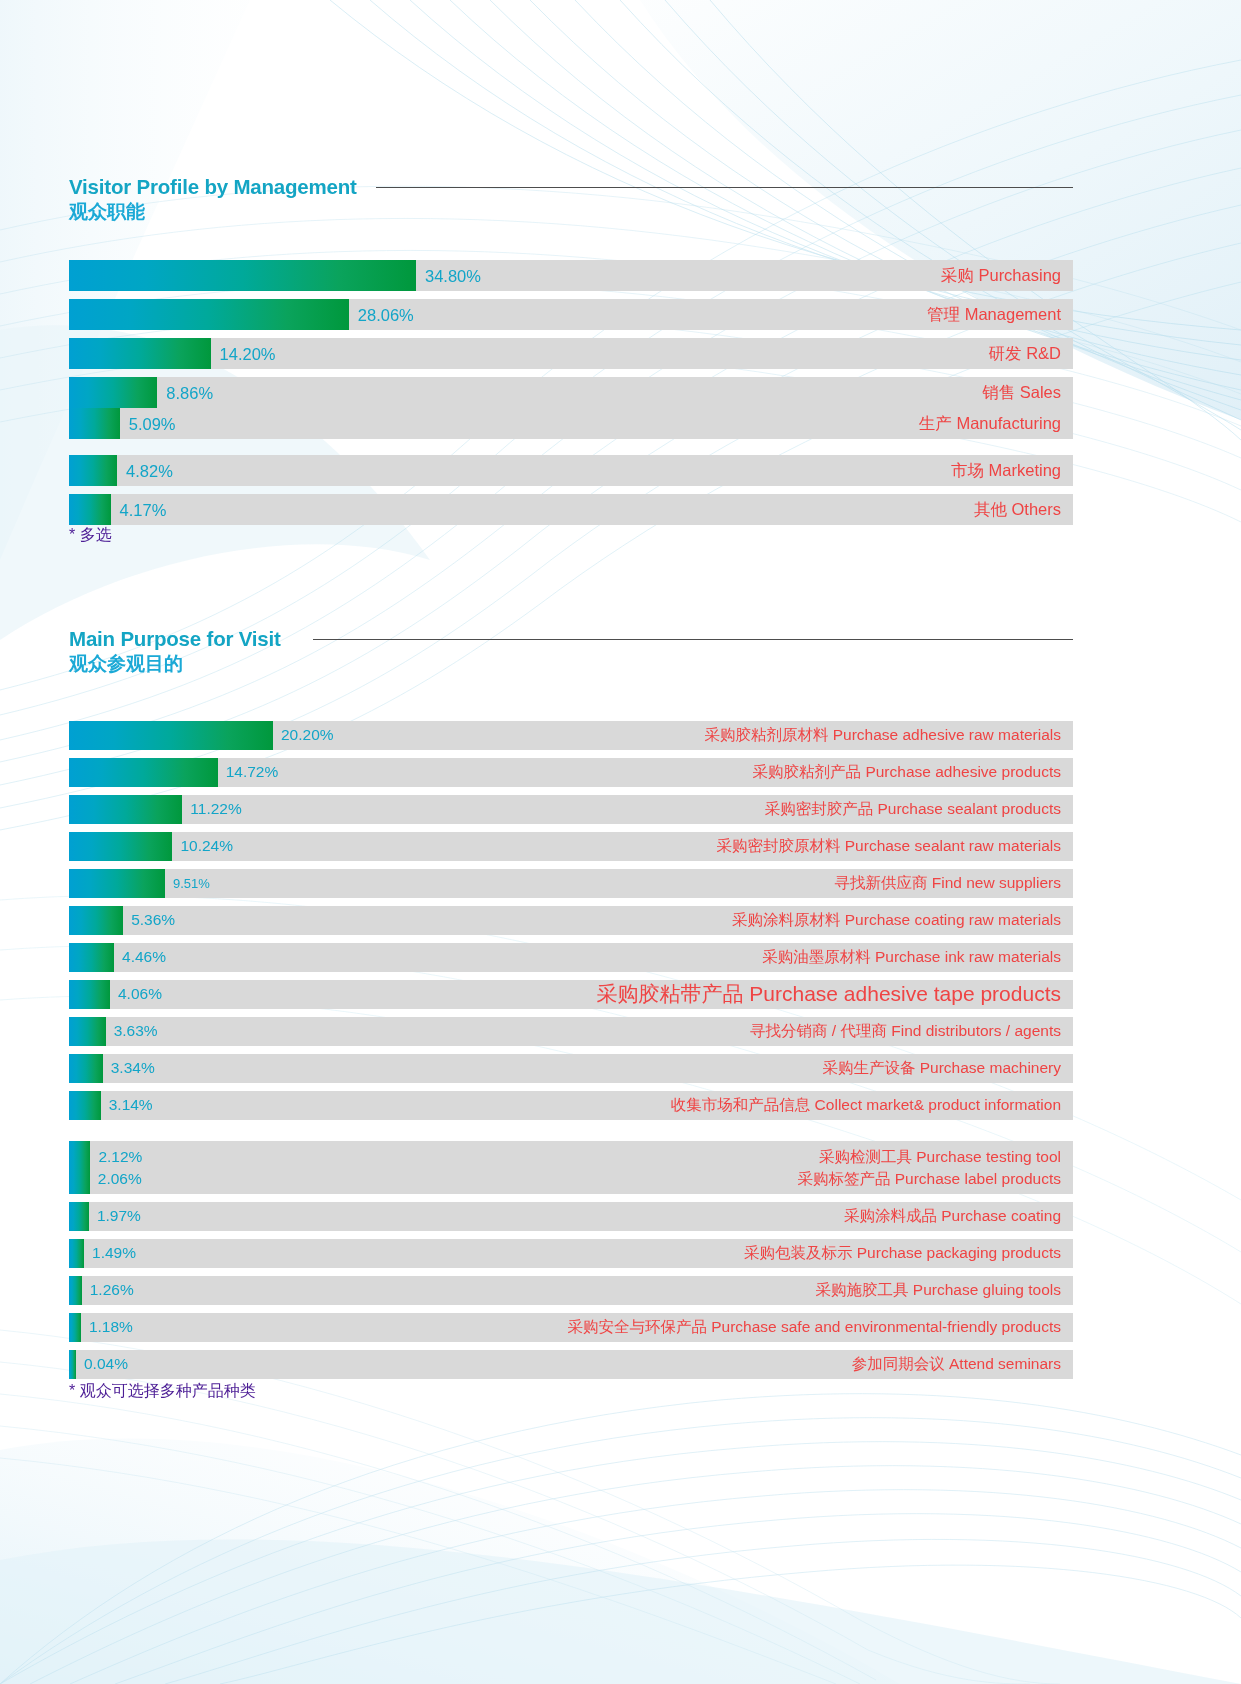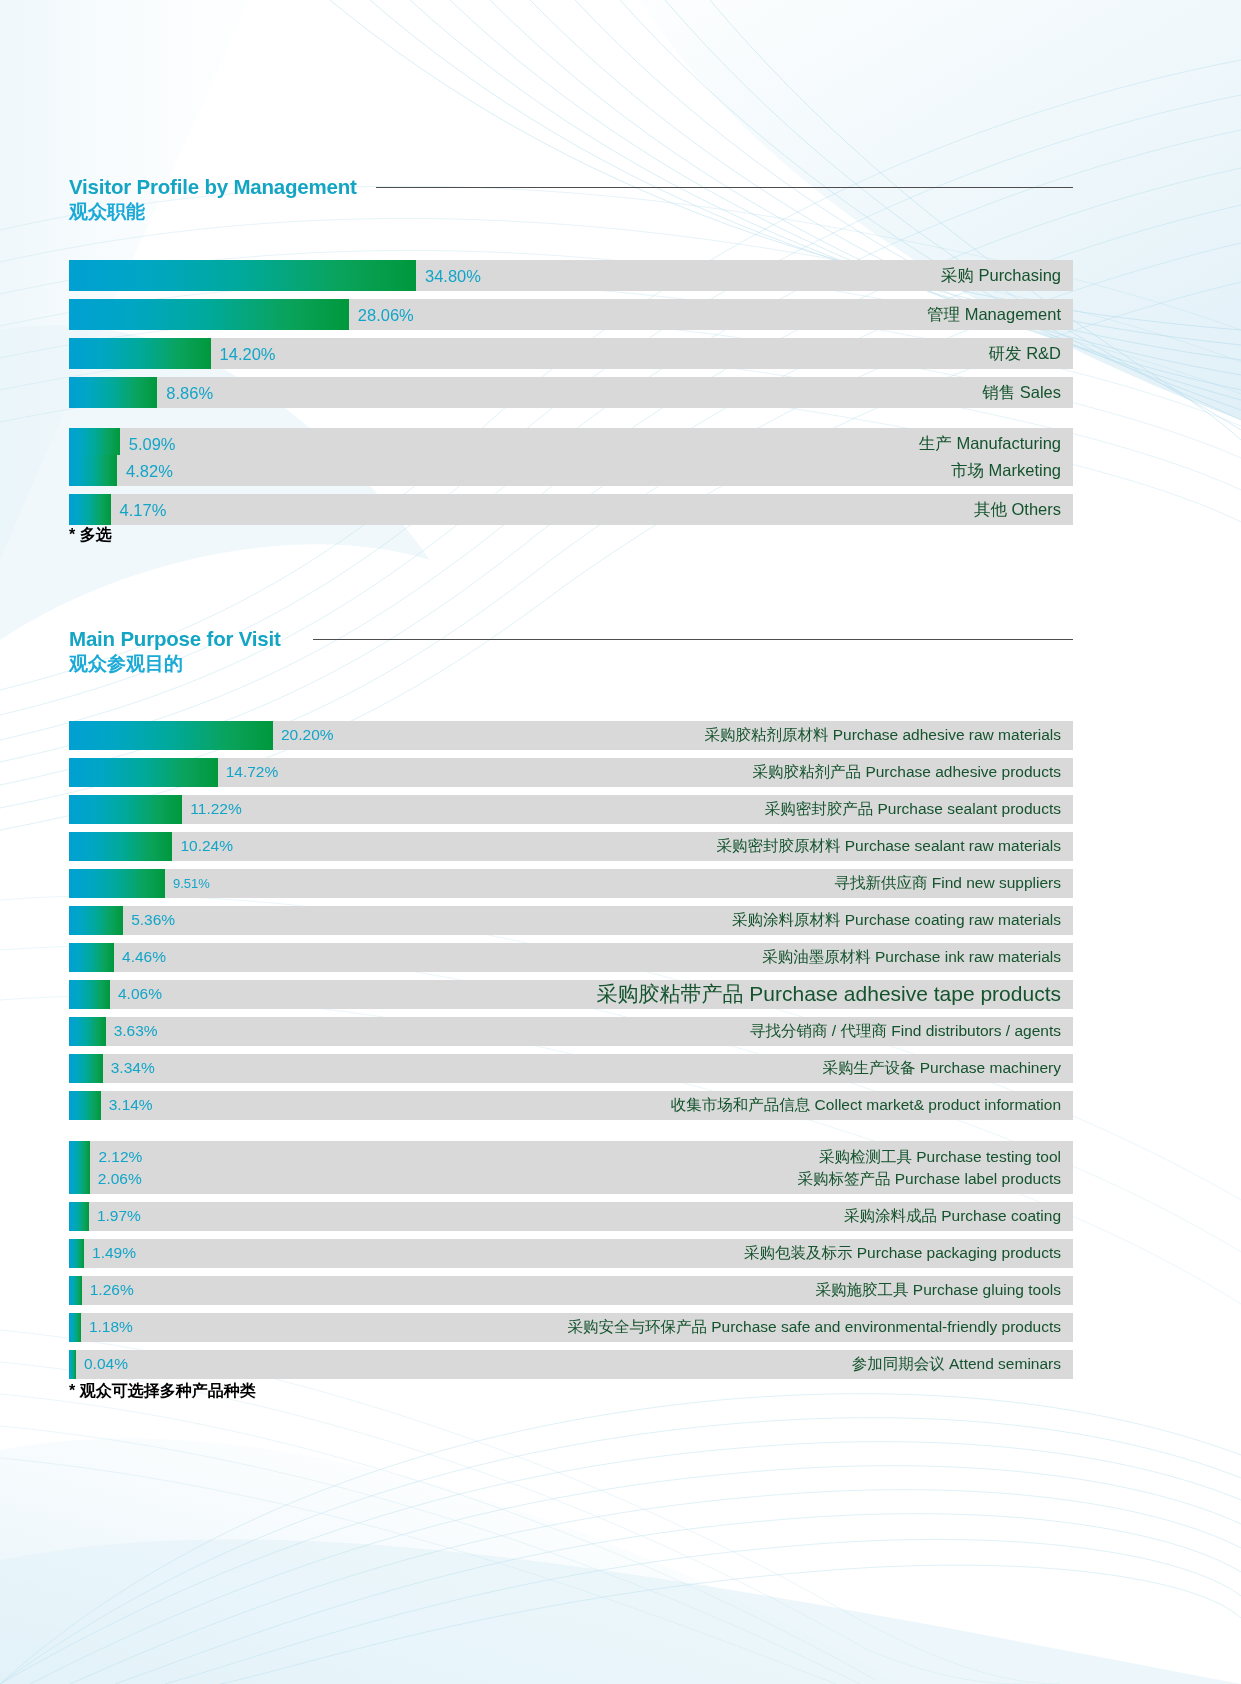--- a/index.html
+++ b/index.html
@@ -42,24 +42,24 @@
   .bar{
     position:absolute;left:0;top:0;height:100%;
     background:linear-gradient(90deg,#00a0d2 0%,#00a6c4 22%,#00a99a 50%,#0aa35c 78%,#00983c 100%);
   }
   .val{
     position:absolute;top:50%;transform:translateY(-50%);
     color:#12a5c8;white-space:nowrap;
   }
   .cat{
     position:absolute;top:50%;transform:translateY(-50%);right:12px;
-    color:#14532d;white-space:nowrap;text-align:center;
+    color:#ef4444;white-space:nowrap;text-align:center;
   }
   .note{
-    position:absolute;left:69px;color:#000000;white-space:nowrap;font-weight:bold;
+    position:absolute;left:69px;color:#4c1d95;white-space:nowrap;
   }
 </style>
 </head>
 <body>
 
 <svg id="bg" viewBox="0 0 1241 1684" preserveAspectRatio="none">
   <defs>
     <linearGradient id="gTop" x1="0" y1="0" x2="1" y2="1">
       <stop offset="0%" stop-color="#ffffff"></stop>
       <stop offset="55%" stop-color="#eef7fb"></stop>
@@ -175,21 +175,21 @@
           <div class="bar" style="width:141.59195402298852px;"></div>
           <div class="val" style="left:150.59195402298852px;font-size:16.5px;">14.20%</div>
           <div class="cat" style="font-size:16.5px;">研发 R&amp;D</div>
         </div>
         <div class="row" style="position:absolute;left:0;top:117px;height:31px;">
           <div class="track"></div>
           <div class="bar" style="width:88.34540229885059px;"></div>
           <div class="val" style="left:97.34540229885059px;font-size:16.5px;">8.86%</div>
           <div class="cat" style="font-size:16.5px;">销售 Sales</div>
         </div>
-        <div class="row" style="position:absolute;left:0;top:168px;height:31px;">
+        <div class="row" style="position:absolute;left:0;top:148px;height:31px;">
           <div class="track"></div>
           <div class="bar" style="width:50.753735632183904px;"></div>
           <div class="val" style="left:59.753735632183904px;font-size:16.5px;">5.09%</div>
           <div class="cat" style="font-size:16.5px;">生产 Manufacturing</div>
         </div>
         <div class="row" style="position:absolute;left:0;top:195px;height:31px;">
           <div class="track"></div>
           <div class="bar" style="width:48.061494252873565px;"></div>
           <div class="val" style="left:57.061494252873565px;font-size:16.5px;">4.82%</div>
           <div class="cat" style="font-size:16.5px;">市场 Marketing</div>

